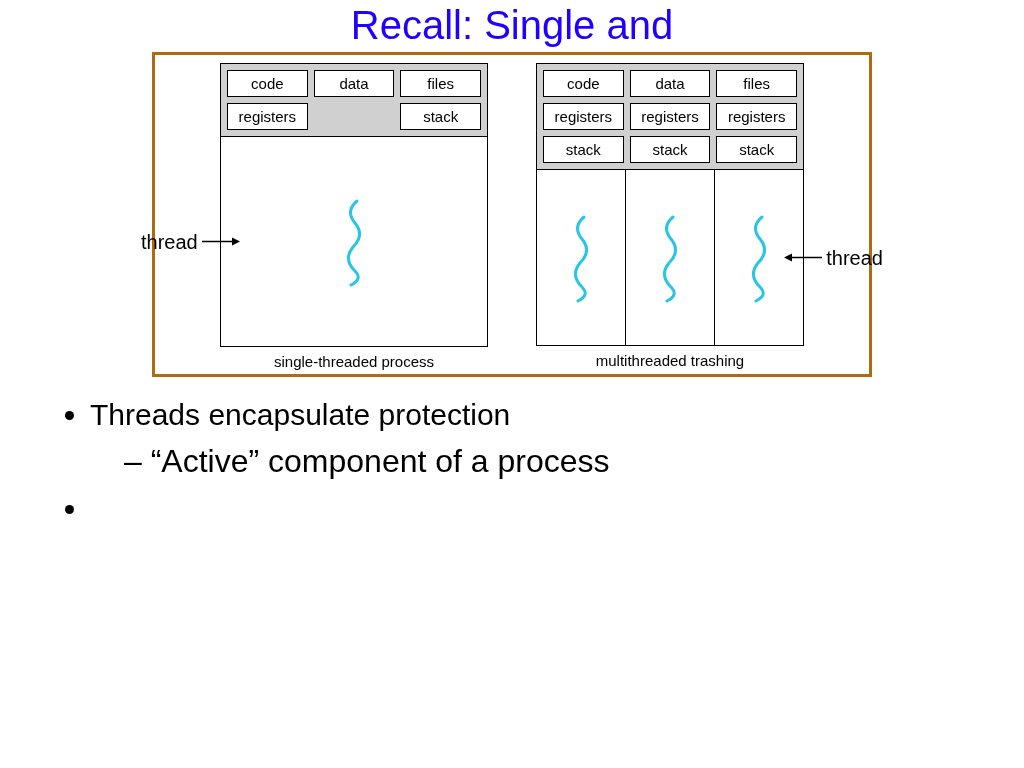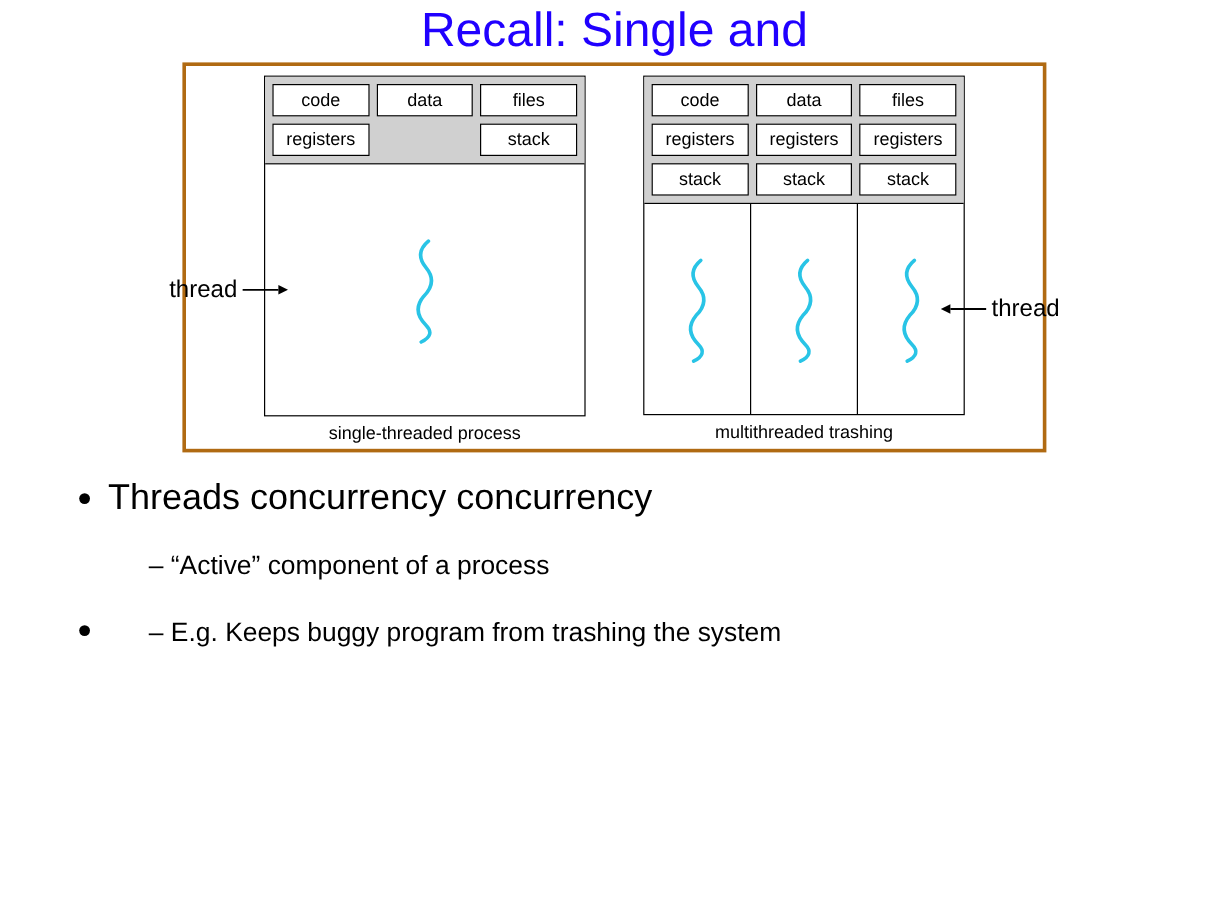--- a/index.html
+++ b/index.html
@@ -104,23 +104,23 @@
     margin-left: 90px;
     margin-right: 40px;
     font-size: 30px;
     color: #000;
     list-style: disc;
     line-height: 1.35;
   }
   ul.bullets > li { margin-bottom: 4px; }
   ul.sub {
     list-style: none;
-    font-size: 22px;
+    font-size: 32px;
     margin-left: 34px;
-    margin-top: 20px;
+    margin-top: 4px;
     margin-bottom: 6px;
   }
   ul.sub li::before { content: "– "; }
   .arrow-line { stroke:#000; stroke-width:1.5; fill:none; }
   .arrow-head { fill:#000; }
 </style>
 </head>
 <body>
 
 <h1 class="title">
@@ -207,23 +207,20 @@
         </div>
       </div>
       <div class="caption">multithreaded trashing</div>
     </div>
 
   </div>
 </div>
 
 <ul class="bullets">
   <li>
-    <span>Threads concurrency concurrency</span>
+    <span>Threads encapsulate protection</span>
     <ul class="sub">
       <li>“Active” component of a process</li>
     </ul>
   </li>
   <li>
-    <ul class="sub">
-      <li>E.g. Keeps buggy program from trashing the system</li>
-    </ul>
   </li>
 </ul>
 
 </body></html>

